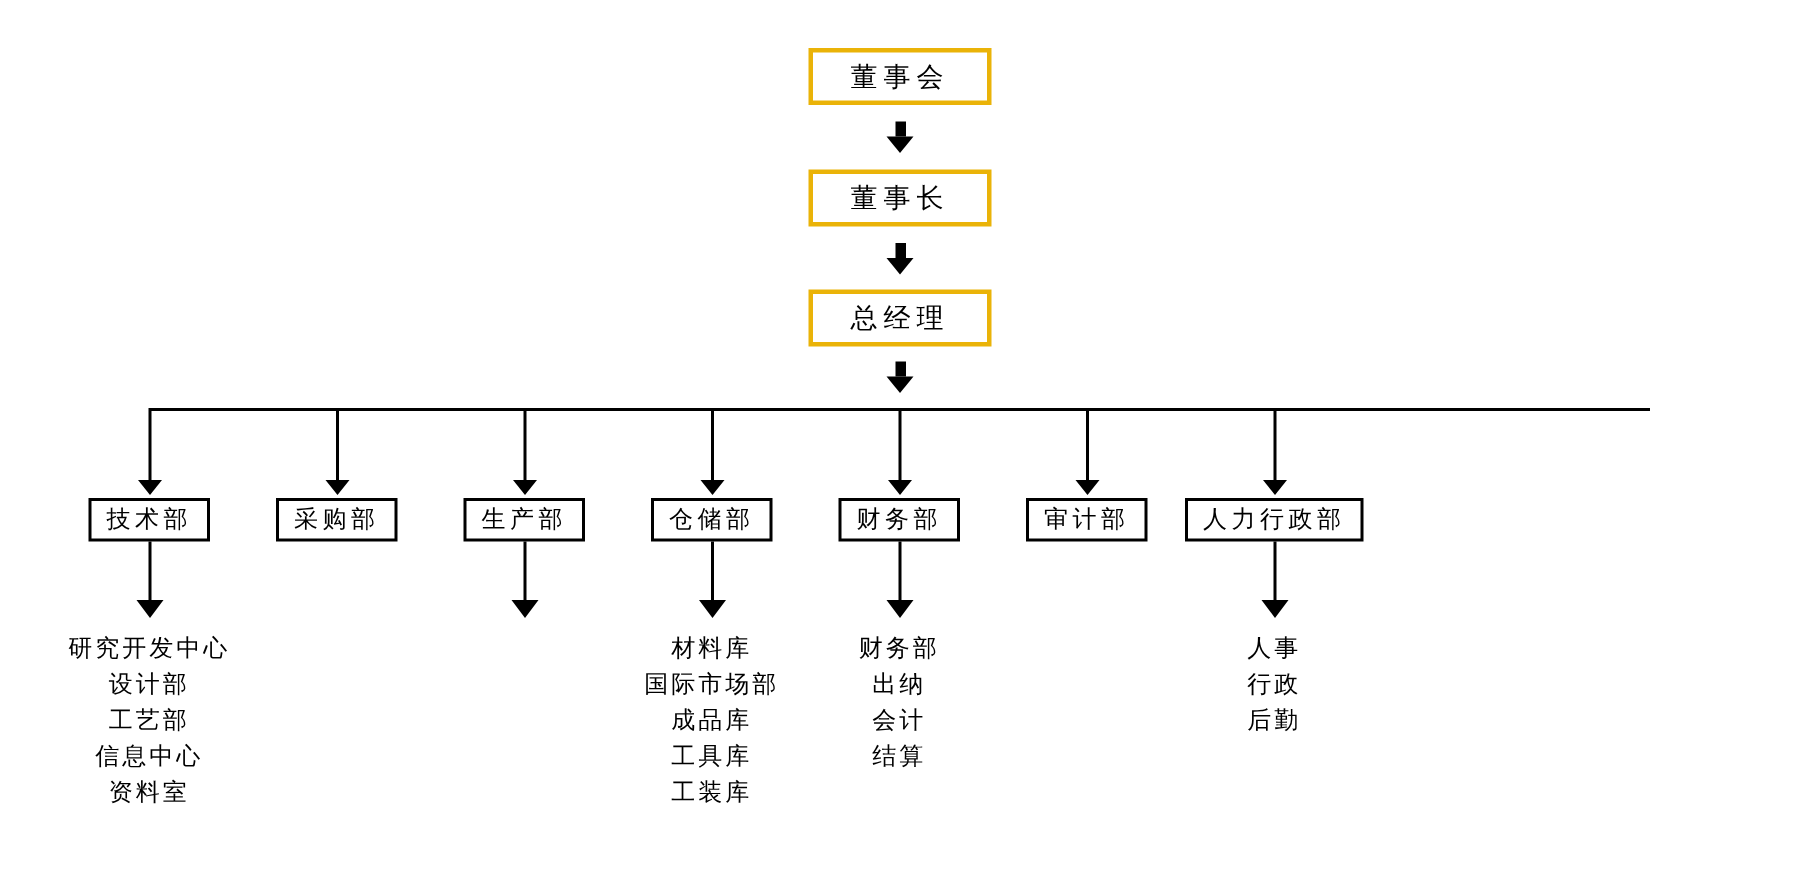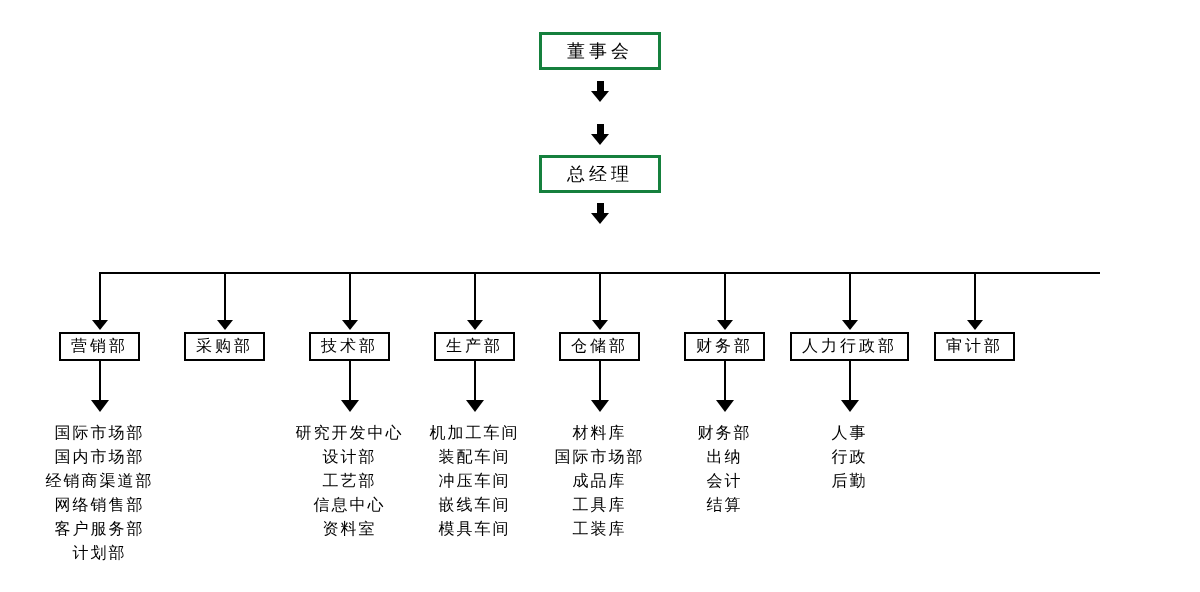--- a/index.html
+++ b/index.html
@@ -15,21 +15,21 @@
 
   
   .top-section {
     position: absolute;
     top: 32px; left: 0; width: 100%;
     display: flex; flex-direction: column; align-items: center;
   }
   .tbox {
     box-sizing: border-box;
     width: 122px; height: 38px;
-    border: 3px solid #15803d;
+    border: 3px solid #eab308;
     display: flex; align-items: center; justify-content: center;
     font-size: 18px; letter-spacing: 4px;
     white-space: nowrap;
   }
   .gap  { display: flex; align-items: center; justify-content: center; }
   .g1 { height: 43px; }
   .g2 { height: 42px; }
   .g3 { height: 41px; }
   .fat-arrow { display: flex; flex-direction: column; align-items: center; }
   .fat-shaft { width: 7px; height: 10px; background: #000; }
@@ -93,20 +93,23 @@
   <div class="top-section">
     <div class="tbox">
       <span>董事会</span>
     </div>
     <div class="gap g1">
       <div class="fat-arrow">
         <div class="fat-shaft"></div>
         <div class="fat-head"></div>
       </div>
     </div>
+    <div class="tbox">
+      <span>董事长</span>
+    </div>
     <div class="gap g2">
       <div class="fat-arrow">
         <div class="fat-shaft"></div>
         <div class="fat-head"></div>
       </div>
     </div>
     <div class="tbox">
       <span>总经理</span>
     </div>
     <div class="gap g3">
@@ -114,45 +117,20 @@
         <div class="fat-shaft"></div>
         <div class="fat-head"></div>
       </div>
     </div>
   </div>
 
   <div class="h-line"></div>
 
   <div class="branches">
 
-    <div class="branch">
-      <div class="drop"></div>
-      <div class="head-sm"></div>
-      <div class="dbox">
-        <span>营销部</span>
-      </div>
-      <div class="sub-drop"></div>
-      <div class="head-lg"></div>
-      <ul class="sub-list">
-        <li>国际市场部</li>
-        <li>国内市场部</li>
-        <li>经销商渠道部</li>
-        <li>网络销售部</li>
-        <li>客户服务部</li>
-        <li>计划部</li>
-      </ul>
-    </div>
-
-    <div class="branch">
-      <div class="drop"></div>
-      <div class="head-sm"></div>
-      <div class="dbox">
-        <span>采购部</span>
-      </div>
-    </div>
 
     <div class="branch">
       <div class="drop"></div>
       <div class="head-sm"></div>
       <div class="dbox">
         <span>技术部</span>
       </div>
       <div class="sub-drop"></div>
       <div class="head-lg"></div>
       <ul class="sub-list">
@@ -161,31 +139,32 @@
         <li>工艺部</li>
         <li>信息中心</li>
         <li>资料室</li>
       </ul>
     </div>
 
     <div class="branch">
       <div class="drop"></div>
       <div class="head-sm"></div>
       <div class="dbox">
+        <span>采购部</span>
+      </div>
+    </div>
+
+    <div class="branch">
+      <div class="drop"></div>
+      <div class="head-sm"></div>
+      <div class="dbox">
         <span>生产部</span>
       </div>
       <div class="sub-drop"></div>
       <div class="head-lg"></div>
-      <ul class="sub-list">
-        <li>机加工车间</li>
-        <li>装配车间</li>
-        <li>冲压车间</li>
-        <li>嵌线车间</li>
-        <li>模具车间</li>
-      </ul>
     </div>
 
 
     <div class="branch">
       <div class="drop"></div>
       <div class="head-sm"></div>
       <div class="dbox">
         <span>仓储部</span>
       </div>
       <div class="sub-drop"></div>
@@ -212,33 +191,33 @@
         <li>出纳</li>
         <li>会计</li>
         <li>结算</li>
       </ul>
     </div>
 
     <div class="branch">
       <div class="drop"></div>
       <div class="head-sm"></div>
       <div class="dbox">
+        <span>审计部</span>
+      </div>
+    </div>
+
+    <div class="branch">
+      <div class="drop"></div>
+      <div class="head-sm"></div>
+      <div class="dbox">
         <span>人力行政部</span>
       </div>
       <div class="sub-drop"></div>
       <div class="head-lg"></div>
       <ul class="sub-list">
         <li>人事</li>
         <li>行政</li>
         <li>后勤</li>
       </ul>
     </div>
 
-    <div class="branch">
-      <div class="drop"></div>
-      <div class="head-sm"></div>
-      <div class="dbox">
-        <span>审计部</span>
-      </div>
-    </div>
-
   </div>
 </div>
 
 </body></html>

